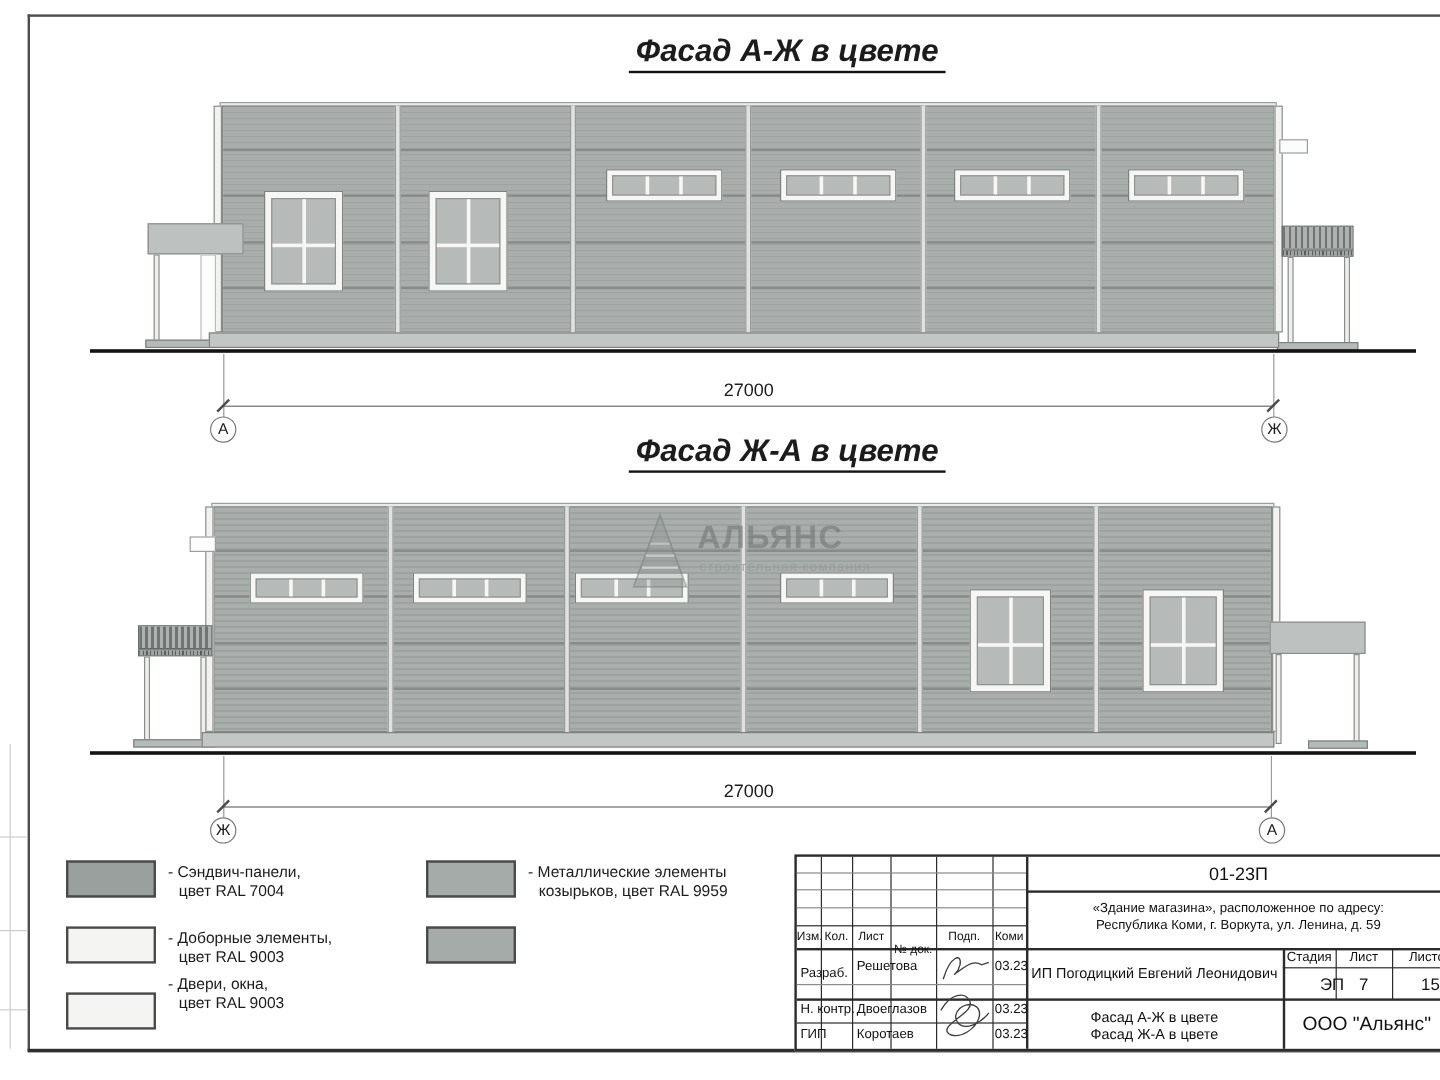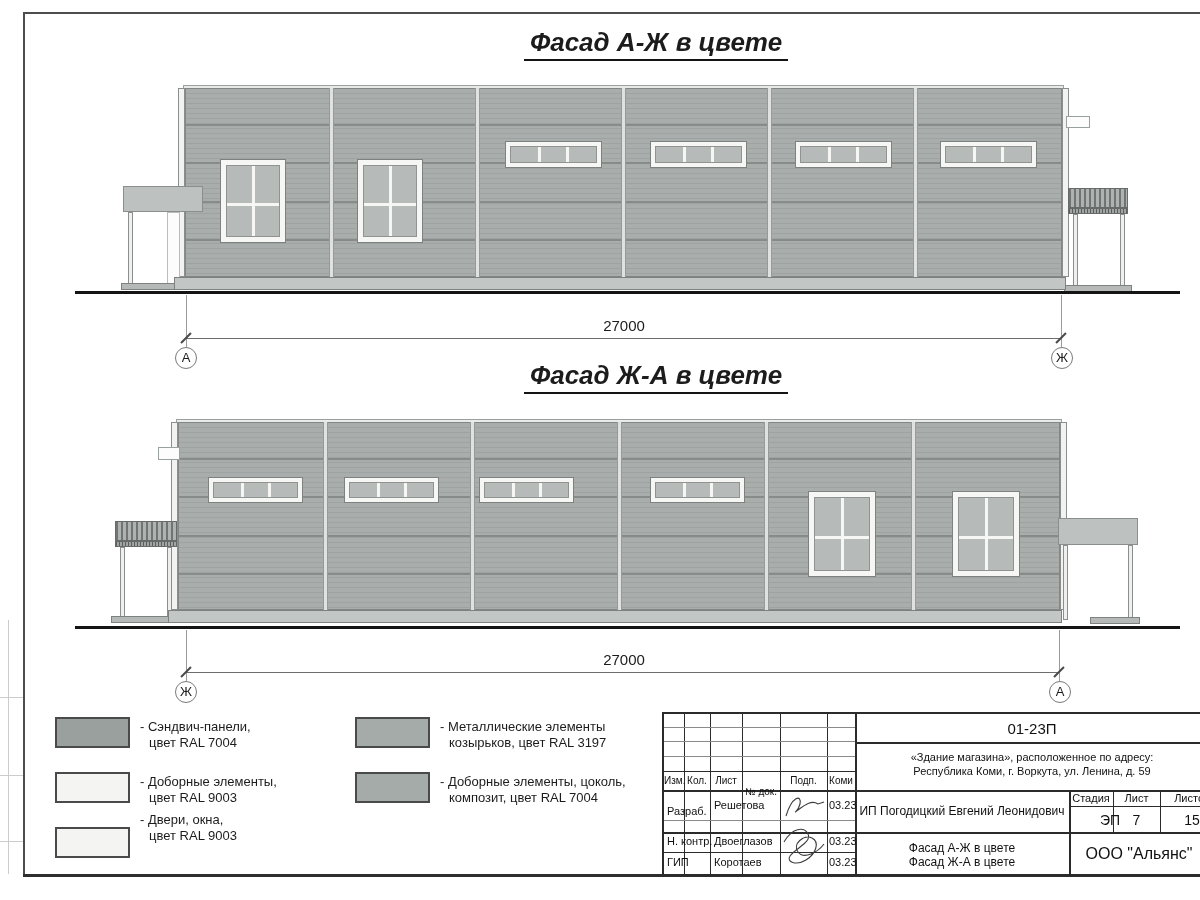--- a/index.html
+++ b/index.html
@@ -235,20 +235,30 @@
 
   <div class="canopy-plain" style="left:1058px;top:518px;width:80px;height:27px"></div>
   <div class="post" style="left:1063px;top:545px;height:75px"></div>
   <div class="post" style="left:1128px;top:545px;height:75px"></div>
   <div class="pad" style="left:1090px;top:617px;width:50px"></div>
   <div class="protrusion" style="left:158px;top:447px;width:22px;height:13px"></div>
 
   <div class="base" style="left:168px;top:610px;width:894px;height:13px"></div>
   <div class="ground" style="left:75px;top:626px;width:1105px"></div>
 
+  <div class="wm" style="left:525px;top:425px;width:200px;height:70px">
+    <svg width="50" height="64" viewBox="0 0 50 64" style="position:absolute;left:0;top:2px">
+      <path d="M25 2 L47 62 L3 62 Z" fill="rgba(140,145,142,0.35)" stroke="rgba(120,125,122,0.5)" stroke-width="1.5"></path>
+      <line x1="10" y1="46" x2="40" y2="46" stroke="rgba(230,232,230,0.7)" stroke-width="2"></line>
+      <line x1="13" y1="36" x2="37" y2="36" stroke="rgba(230,232,230,0.6)" stroke-width="2"></line>
+      <line x1="17" y1="26" x2="33" y2="26" stroke="rgba(230,232,230,0.5)" stroke-width="2"></line>
+    </svg>
+    <div class="wm-name" style="left:56px;top:8px">АЛЬЯНС</div>
+    <div class="wm-sub" style="left:58px;top:42px">строительная компания</div>
+  </div>
 
   <div class="ext-line" style="left:186px;top:630px;height:51px"></div>
   <div class="ext-line" style="left:1059px;top:630px;height:51px"></div>
   <div class="dim-line" style="left:186px;top:672px;width:874px"></div>
   <div class="dim-tick" style="left:179px;top:671px"></div>
   <div class="dim-tick" style="left:1052px;top:671px"></div>
   <div class="dim-text" style="left:424px;top:651px">27000</div>
   <div class="axis-circle" style="left:175px;top:681px">Ж</div>
   <div class="axis-circle" style="left:1049px;top:681px">А</div>
 
@@ -263,27 +273,23 @@
       <div class="l2">цвет RAL 9003</div>
   </div>
   <div class="swatch" style="left: 55px; top: 827px; background: rgb(244, 245, 242);"></div>
   <div class="leg-label" style="left:140px;top:812px">
     <div>- Двери, окна,</div>
       <div class="l2">цвет RAL 9003</div>
   </div>
   <div class="swatch" style="left: 355px; top: 717px; background: rgb(165, 171, 169);"></div>
   <div class="leg-label" style="left:440px;top:719px">
     <div>- Металлические элементы</div>
-      <div class="l2">козырьков, цвет RAL 3197</div>
+      <div class="l2">козырьков, цвет RAL 9959</div>
   </div>
   <div class="swatch" style="left: 355px; top: 772px; background: rgb(165, 171, 169);"></div>
-  <div class="leg-label" style="left:440px;top:774px">
-    <div>- Доборные элементы, цоколь,</div>
-      <div class="l2">композит, цвет RAL 7004</div>
-  </div>
 
   <div class="tb">
 
     <div class="tb-v" style="left:20px;top:0;height:160px"></div>
     <div class="tb-v" style="left:46px;top:0;height:160px"></div>
     <div class="tb-v" style="left:78px;top:0;height:160px"></div>
     <div class="tb-v" style="left:116px;top:0;height:160px"></div>
     <div class="tb-v" style="left:163px;top:0;height:160px"></div>
     <div class="tb-v thick" style="left:191px;top:0;height:160px"></div>
     <div class="tb-v thick" style="left:405px;top:76px;height:84px"></div>

